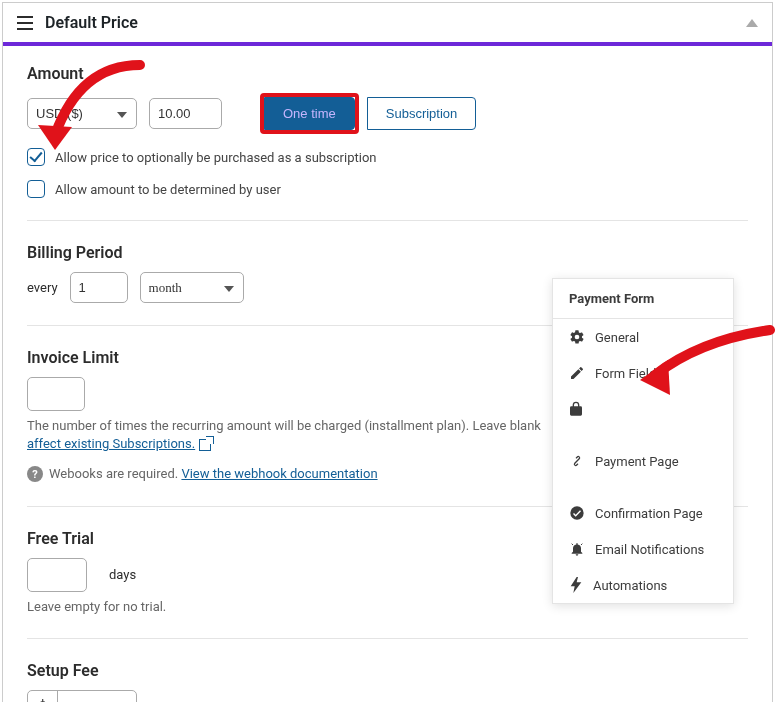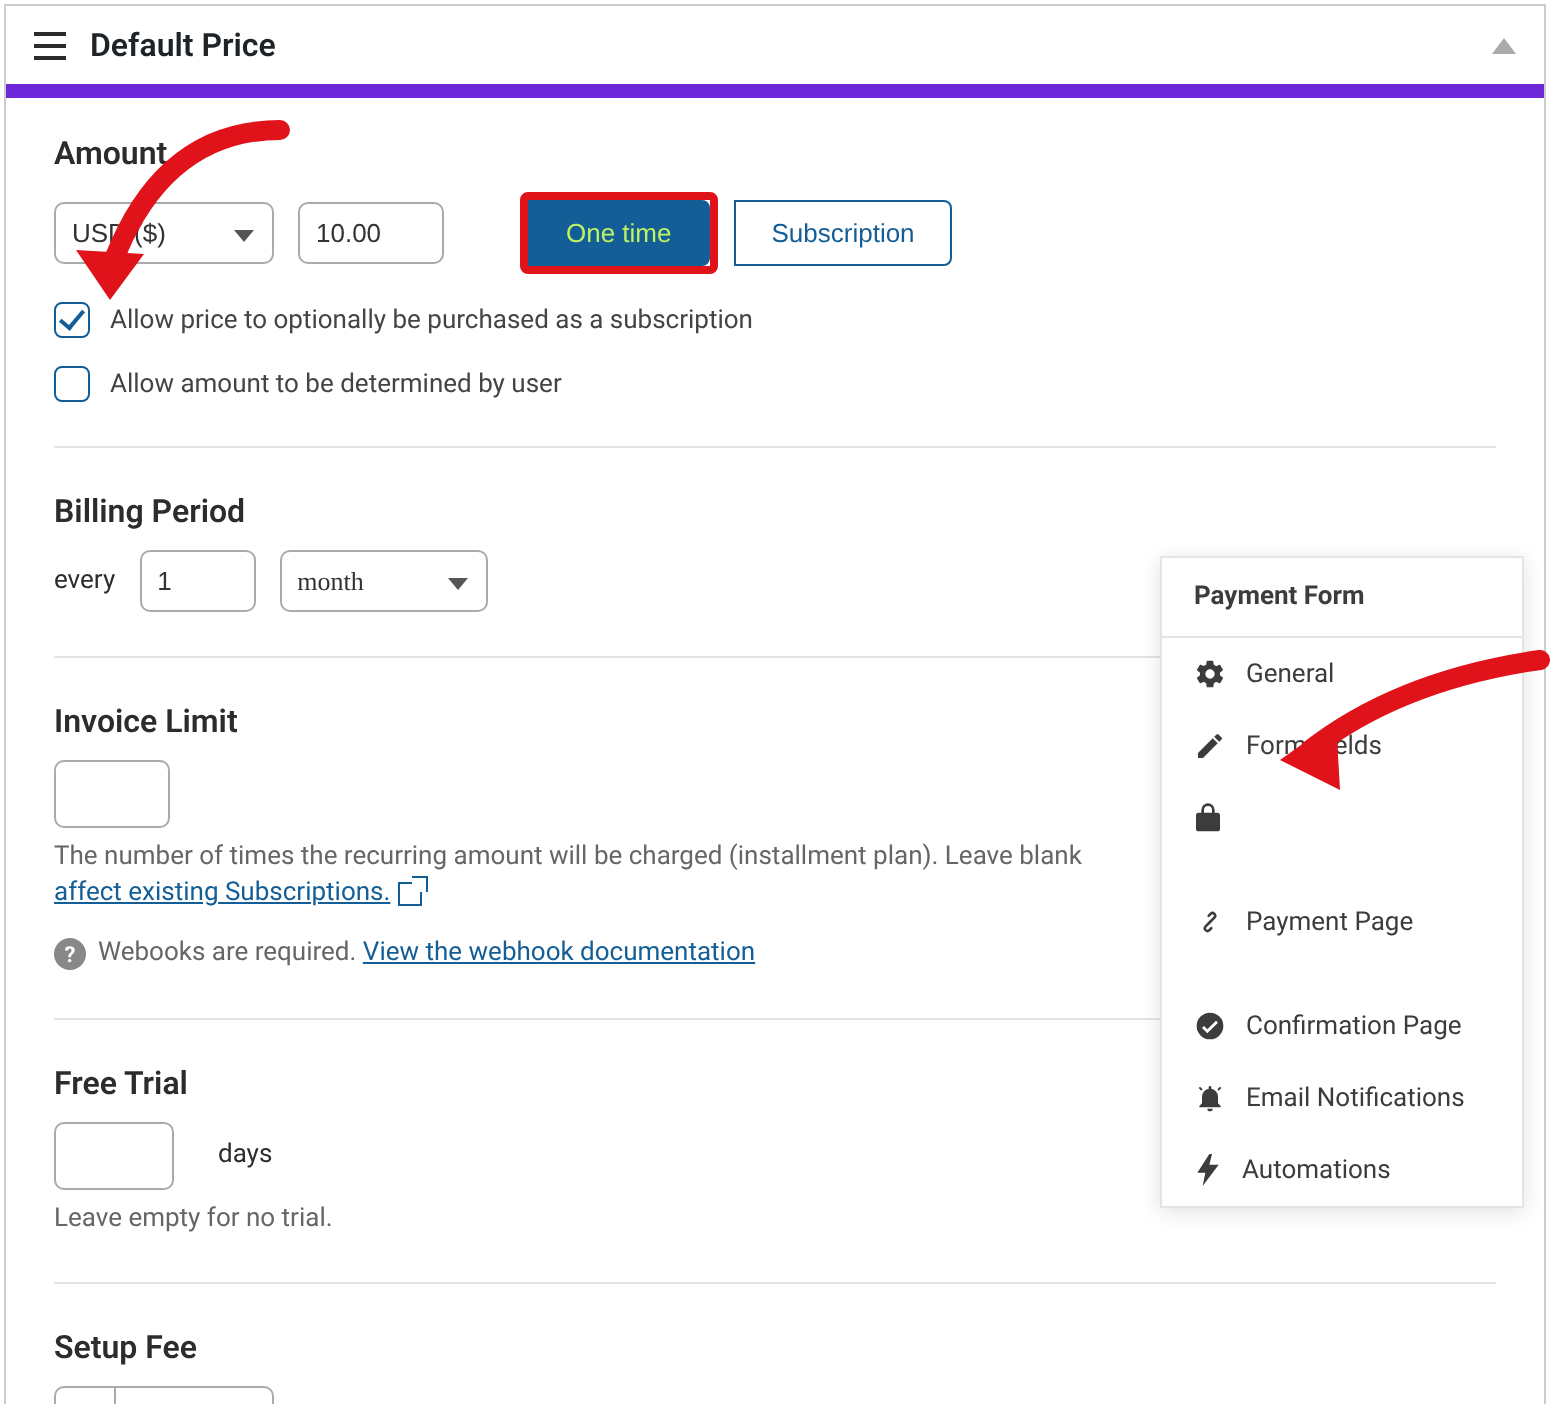--- a/index.html
+++ b/index.html
@@ -1,36 +1,36 @@
 <!DOCTYPE html>
 <html><head>
 <meta charset="utf-8">
 <style>
   * { box-sizing: border-box; }
   html, body { margin:0; padding:0; font-family: -apple-system, BlinkMacSystemFont, "Segoe UI", Roboto, Arial, sans-serif; }
   body { width:775px; height:702px; background:#fff; position:relative; }
   .panel { border:1px solid #ccc; margin:2px; }
-  .panel-header { border-bottom:7px solid #6d28d9; padding:10px 14px; display:flex; align-items:center; justify-content:space-between; font-weight:600; color:#1d2327; }
+  .panel-header { border-bottom:4px solid #6d28d9; padding:10px 14px; display:flex; align-items:center; justify-content:space-between; font-weight:600; color:#1d2327; }
   .ph-left { display:flex; align-items:center; gap:12px; }
   .hamburger { width:16px; height:14px; display:flex; flex-direction:column; justify-content:space-between; cursor:pointer; }
   .hamburger span { display:block; height:2px; background:#2c2c2c; width:100%; }
   .chev-up { width:0; height:0; border-left:6px solid transparent; border-right:6px solid transparent; border-bottom:8px solid #aaa; }
   .panel-body { padding:18px 24px 32px 24px; color:#2c2c2c; }
   .section-label { font-weight:600; font-size:16px; margin-bottom:10px; }
   .help { font-size:13px; color:#666; margin-top:6px; line-height:1.4; }
   hr.sep { border:none; border-top:1px solid #e4e4e4; margin:22px 0; }
   .row { display:flex; align-items:center; gap:12px; }
   select, input[type=text], input[type=number] { border:1px solid #aaa; border-radius:5px; padding:7px 8px; font-size:13px; background:#fff; color:#333; }
   select { appearance:none; -webkit-appearance:none; padding-right:28px; }
   .select-wrap { position:relative; display:inline-block; }
   .select-wrap::after { content:""; position:absolute; right:10px; top:50%; margin-top:-2px; width:0;height:0;border-left:5px solid transparent;border-right:5px solid transparent;border-top:6px solid #555; pointer-events:none;}
   .currency { width:110px; }
   .amount-input { width:73px; }
   .seg-btn { border:1px solid #135e96; padding:8px 18px; font-size:13px; background:#fff; color:#135e96; cursor:pointer; }
-  .seg-btn.active { background:#135e96; color:#bef264; }
+  .seg-btn.active { background:#135e96; color:#c4b5fd; }
   .seg-btn:first-child { border-radius:4px 0 0 4px; }
   .seg-btn:last-child  { border-radius:0 4px 4px 0; }
   .highlight-box { border:4px solid #e0121a; border-radius:4px; padding:0; display:inline-flex; }
   .check-row { display:flex; align-items:center; gap:10px; font-size:13px; color:#444; margin-top:14px; }
   .chk { width:18px; height:18px; border:1px solid #135e96; border-radius:4px; display:inline-flex; align-items:center; justify-content:center; background:#fff; cursor:pointer; transition:none;}
   .chk.checked::after { content:""; width:10px; height:5px; border:2px solid #135e96; border-top:none; border-right:none; transform:rotate(-50deg); margin-top:-3px;}
   .chk.unchecked::after{ content:""; }
   .bill-every input { width:58px; }
   .bill-month { width:104px;font-family:Liberation Serif, serif; }
   .inv-input { width:58px; height:34px; }
@@ -39,21 +39,21 @@
   .ext-icon::after{ content:""; position:absolute; top:-4px; right:-4px; width:7px;height:7px; border-top:1.5px solid #135e96; border-right:1.5px solid #135e96; background:#fff;}
   .qicon { width:16px;height:16px;border-radius:50%;background:#888;color:#fff;display:inline-flex;align-items:center;justify-content:center;font-size:11px;font-weight:700;margin-right:6px; line-height:1;}
   .days-input { width:60px; height:34px; }
   .days-row { display:flex; align-items:center; gap:22px; font-size:13px; }
   .fee-row { display:flex; align-items:center; border:1px solid #aaa; border-radius:5px; width:110px; overflow:hidden; }
   .fee-row .cur { padding:7px 10px; border-right:1px solid #aaa; color:#444; }
   .fee-row input { border:none; width:68px; padding:7px 8px; color:#888; }
   .fee-row input::placeholder{ color:#888; }
 
   
-  .side-panel { position:absolute; top:278px; left:580px; width:182px; background:#fff; border:1px solid #e4e4e4; box-shadow:0 2px 10px rgba(0,0,0,.12); font-size:13px; color:#3c3c3c; }
+  .side-panel { position:absolute; top:278px; left:552px; width:182px; background:#fff; border:1px solid #e4e4e4; box-shadow:0 2px 10px rgba(0,0,0,.12); font-size:13px; color:#3c3c3c; }
   .sp-header { padding:12px 16px; font-weight:700; border-bottom:1px solid #e4e4e4; }
   .sp-item { display:flex; align-items:center; gap:10px; padding:10px 16px; cursor:pointer; }
   .sp-item.active { background:#f7f9fc; font-weight:700; color:#135e96; border-top:1px solid #135e96; border-bottom:1px solid #135e96; }
   .sp-item svg { flex:0 0 auto; }
   .sp-gap { height:16px; }
 
   
   .arrow-svg { position:absolute; pointer-events:none; }
 </style>
 </head>

